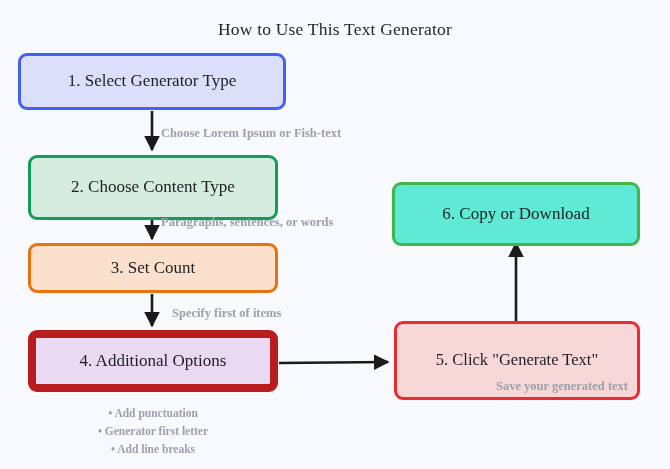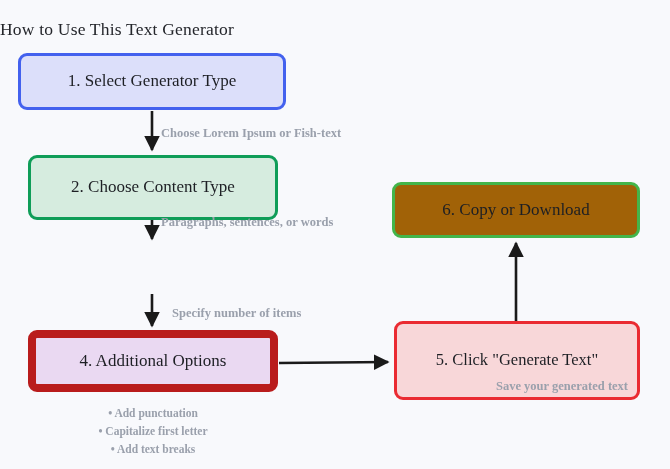--- a/index.html
+++ b/index.html
@@ -17,20 +17,21 @@
     position: relative;
     width: 670px;
     height: 469px;
     background: #f8f9fc;
   }
   .title {
     position: absolute;
     left: 0;
     top: 19px;
     width: 670px;
+    text-align: center;
     font-size: 17.5px;
     color: #24262b;
     letter-spacing: 0.2px;
   }
   .node {
     position: absolute;
     box-sizing: border-box;
     border-radius: 9px;
     display: flex;
     align-items: center;
@@ -62,22 +63,22 @@
     border: 8px solid #b91c1c;
   }
   .node-5 {
     left: 394px; top: 321px; width: 246px; height: 79px;
     background: #f8d7d9;
     border: 3px solid #ea2b32;
     font-size: 16.5px;
     line-height: 1.35;
   }
   .node-6 {
-    left: 392px; top: 182px; width: 248px; height: 56px;
-    background: #a16207;
+    left: 392px; top: 182px; width: 248px; height: 64px;
+    background: #5eead4;
     border: 3px solid #43b54a;
   }
   .edge-label {
     position: absolute;
     font-size: 12.5px;
     color: #9aa0ac;
     font-weight: bold;
     white-space: nowrap;
   }
   .lbl-1 { left: 161px; top: 126px; }
@@ -128,37 +129,40 @@
   </svg>
 
   <div class="node node-1">
     <span>1. Select Generator Type</span>
   </div>
 
   <div class="node node-2">
     <span>2. Choose Content Type</span>
   </div>
 
+  <div class="node node-3">
+    <span>3. Set Count</span>
+  </div>
 
   <div class="node node-4">
     <span>4. Additional Options</span>
   </div>
 
   <div class="node node-5">
     <span>5. Click "Generate Text"</span>
   </div>
 
   <div class="node node-6">
     <span>6. Copy or Download</span>
   </div>
 
   <div class="edge-label lbl-2">Paragraphs, sentences, or words</div>
   <div class="edge-label lbl-1">Choose Lorem Ipsum or Fish-text</div>
-  <div class="edge-label lbl-3">Specify number of items</div>
+  <div class="edge-label lbl-3">Specify first of items</div>
   <div class="edge-label lbl-4">Save your generated text</div>
 
   <div class="bullets">
     <div>• Add punctuation</div>
-    <div>• Capitalize first letter</div>
-    <div>• Add text breaks</div>
+    <div>• Generator first letter</div>
+    <div>• Add line breaks</div>
   </div>
 
 </div>
 
 </body></html>

